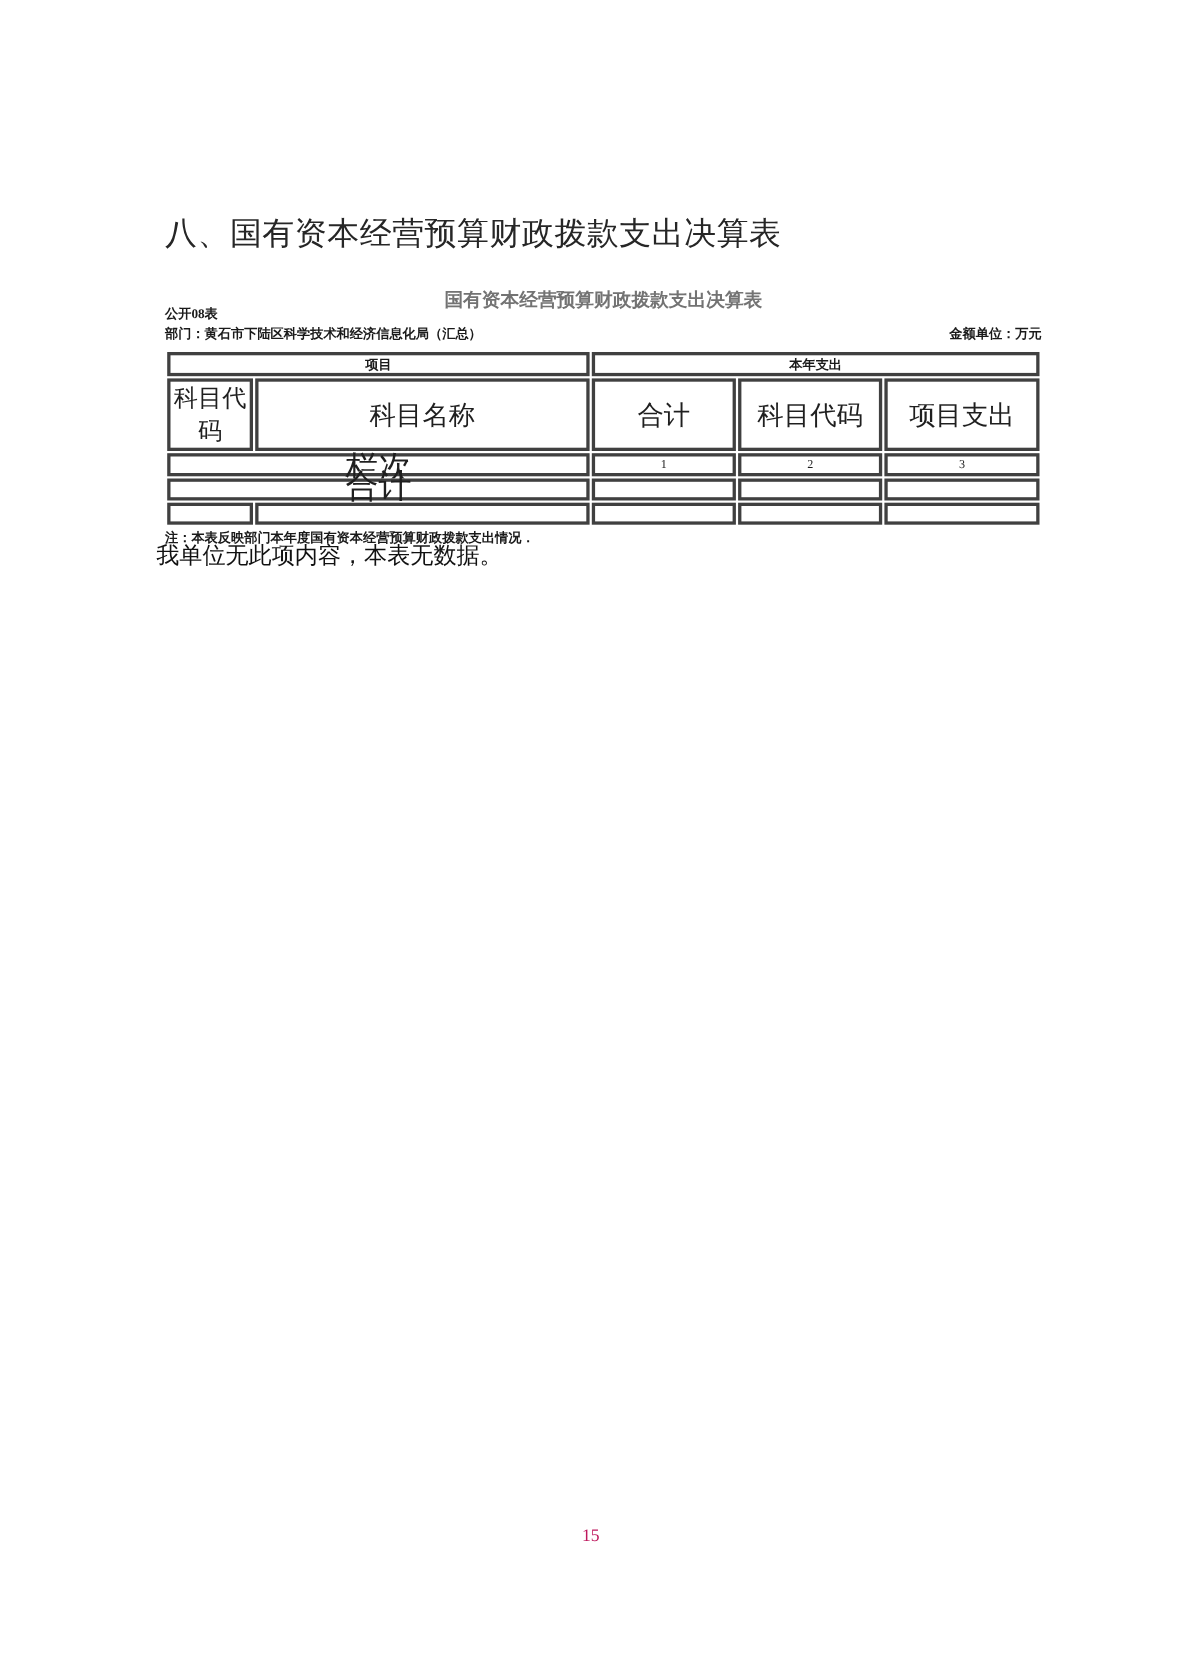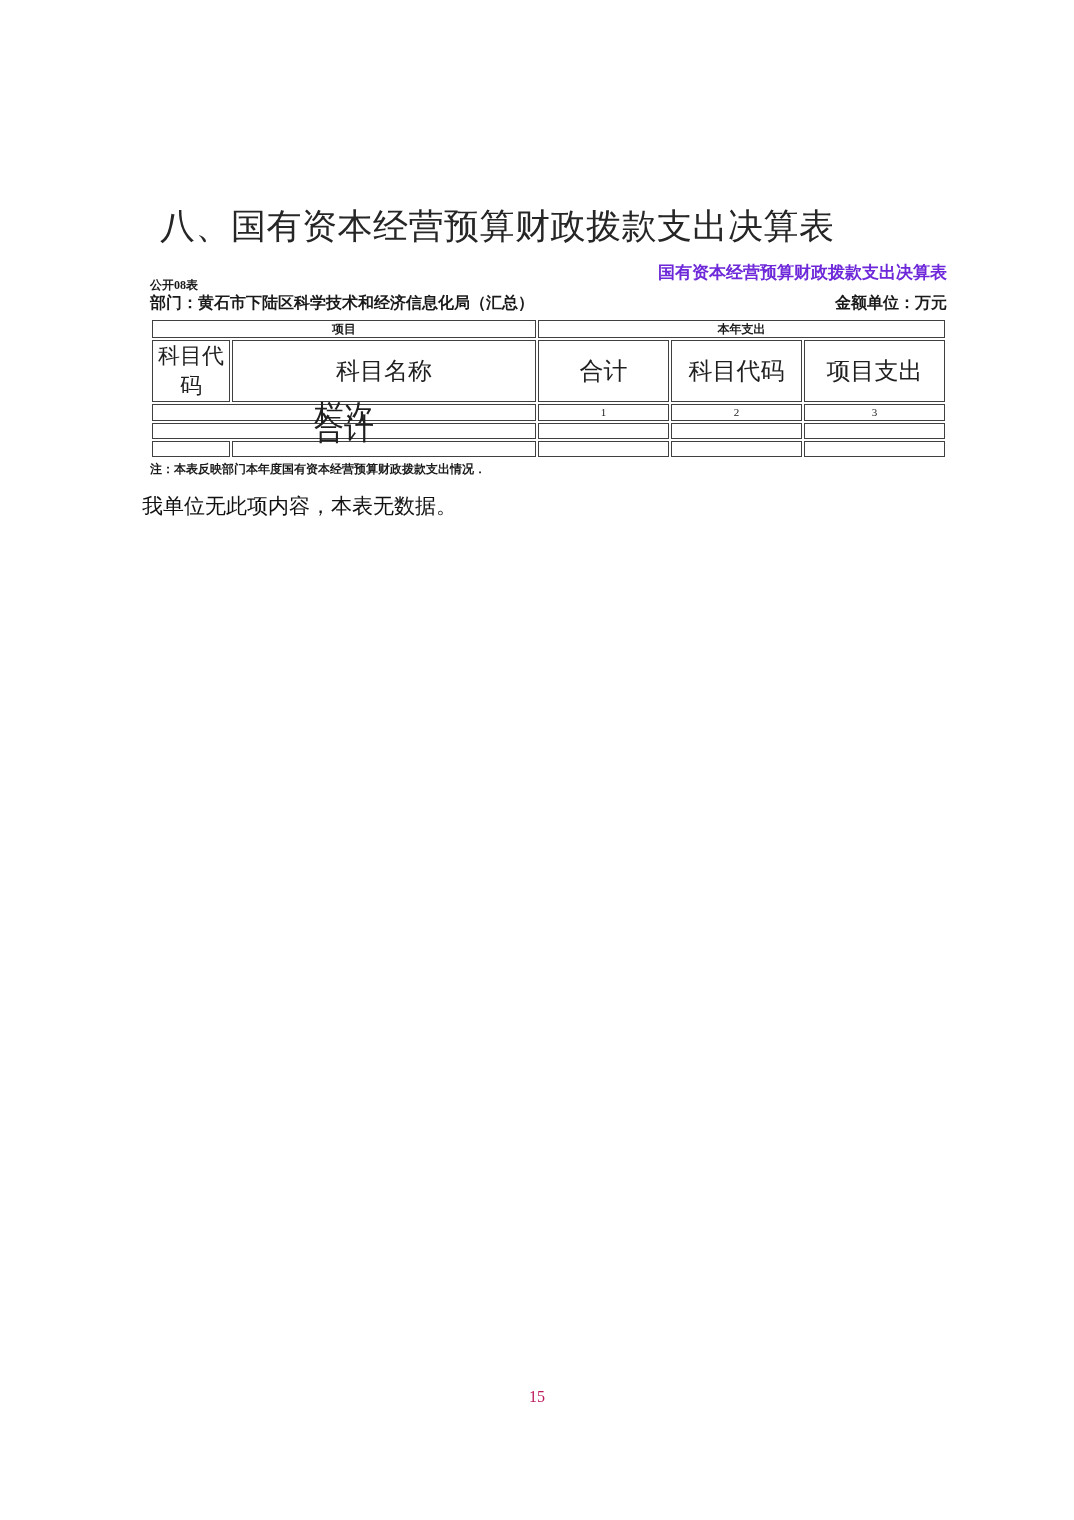--- a/index.html
+++ b/index.html
@@ -17,66 +17,66 @@
   }
   .page {
     position: absolute;
     inset: 0;
     background: #ffffff;
   }
   .heading {
     position: absolute;
     left: 143px;
     top: 186px;
-    margin: 17px;
-    font-size: 35px;
+    margin: 7px;
+    font-size: 29px;
     font-weight: 400;
     letter-spacing: 0.5px;
     color: #262626;
     white-space: nowrap;
   }
   .report {
     position: absolute;
     left: 150px;
     top: 263px;
     width: 797px;
   }
   .report-title {
-    text-align: right;
+    text-align: center;
     font-family: "Liberation Sans", "DejaVu Sans", sans-serif;
     font-weight: 700;
     font-size: 17px;
     line-height: 20px;
-    color: #6d28d9;
+    color: #737373;
   }
   .form-code {
     text-align: left;
     font-size: 12px;
     line-height: 14px;
     font-weight: 700;
     margin-top: -5px;
   }
   .meta-row {
     display: flex;
     justify-content: space-between;
     align-items: center;
-    font-size: 16px;
+    font-size: 12px;
     line-height: 14px;
     font-weight: 700;
     margin-top: 4px;
   }
   table.budget-table {
     width: 100%;
     table-layout: fixed;
     border-collapse: separate;
     border-spacing: 2px;
     margin-top: 8px;
   }
   table.budget-table td {
-    border: 1px solid #404040;
+    border: 3px solid #404040;
     text-align: center;
     vertical-align: middle;
     padding: 0;
     overflow: visible;
     background: #ffffff;
   }
   col.c1 { width: 78px; }
   col.c2 { width: 304px; }
   col.c3 { width: 131px; }
   col.c4 { width: 131px; }

